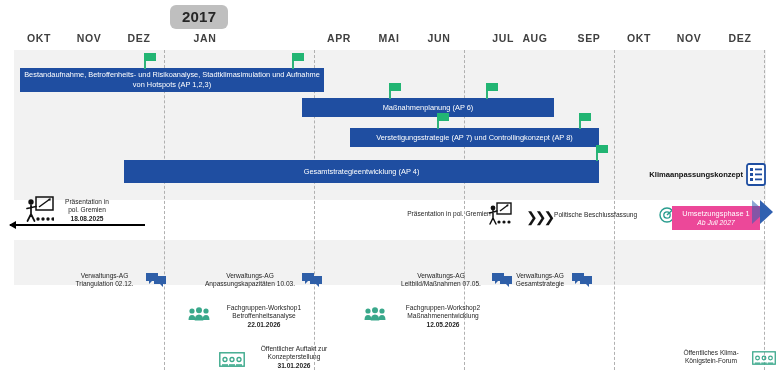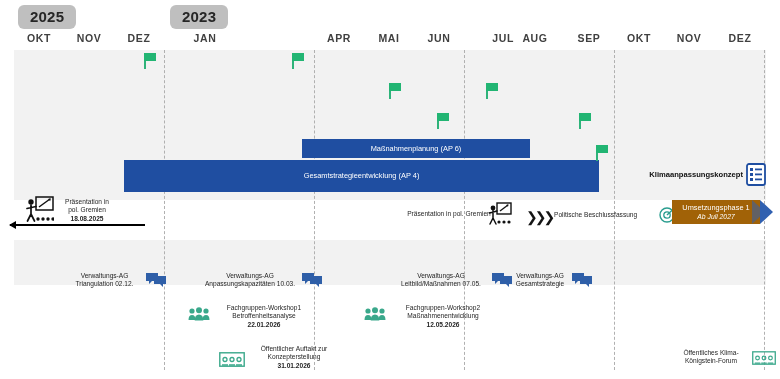--- a/index.html
+++ b/index.html
@@ -136,29 +136,30 @@
     font-weight:700;
     color:#111111;
     text-align:right;
     line-height:10px;
   }
 
   
   .phase {
     position:absolute;
     height:24px;
-    background:#a16207;
+    background:#ec4899;
     color:#fff;
     font-size:7.4px;
     text-align:center;
     display:flex;
     flex-direction:column;
     align-items:center;
     justify-content:center;
     line-height:9.5px;
+    margin-top:6px;
   }
   .phase .sub { font-style:italic; font-size:6.8px; }
   .phase-tip {
     position:absolute;
     width:0; height:0;
     border-top:12px solid transparent;
     border-bottom:12px solid transparent;
     border-left:13px solid #3060b0;
   }
   .phase-tip2 {
@@ -182,22 +183,21 @@
     line-height:10px;
   }
 
   .icon { position:absolute; }
 </style>
 </head>
 <body>
 
 <div id="root">
 
-  <div class="year-badge" style="left:18px; top:5px;">2025</div>
-  <div class="year-badge" style="left:170px; top:5px;">2023</div>
+  <div class="year-badge" style="left:170px; top:5px;">2017</div>
 
   <div class="month-header">
     <div class="month-cell" style="left:0px;   width:50px;">OKT</div>
     <div class="month-cell" style="left:50px;  width:50px;">NOV</div>
     <div class="month-cell" style="left:100px; width:50px;">DEZ</div>
     <div class="month-cell" style="left:166px; width:50px;">JAN</div>
     <div class="month-cell" style="left:212px; width:50px;margin-top:28px;">FEB</div>
     <div class="month-cell" style="left:250px; width:50px;margin-top:40px;">MAR</div>
     <div class="month-cell" style="left:300px; width:50px;">APR</div>
     <div class="month-cell" style="left:350px; width:50px;">MAI</div>
@@ -214,31 +214,33 @@
 
     <div class="plot-white-band" style="top:150px; height:40px;"></div>
     <div class="plot-white-band" style="top:235px; height:85px;"></div>
 
     <div class="vline" style="left:150px;"></div>
     <div class="vline" style="left:300px;"></div>
     <div class="vline" style="left:450px;"></div>
     <div class="vline" style="left:600px;"></div>
     <div class="vline" style="left:750px;"></div>
 
+    <div class="bar tall" style="left:6px; top:18px; width:304px; height:24px;">Bestandaufnahme, Betroffenheits- und Risikoanalyse, Stadtklimasimulation und Aufnahme von Hotspots (AP 1,2,3)</div>
     <div class="flag" style="left:130px; top:3px; height:16px;"></div>
     <div class="flag" style="left:278px; top:3px; height:16px;"></div>
 
-    <div class="bar" style="left:288px; top:48px; width:228px; height:19px;margin-top:41px;">Maßnahmenplanung (AP 6)</div>
+    <div class="bar" style="left:288px; top:48px; width:252px; height:19px;">Maßnahmenplanung (AP 6)</div>
     <div class="flag" style="left:375px; top:33px; height:16px;"></div>
     <div class="flag" style="left:472px; top:33px; height:16px;"></div>
 
+    <div class="bar" style="left:336px; top:78px; width:249px; height:19px;">Verstetigungsstrategie (AP 7) und Controllingkonzept (AP 8)</div>
     <div class="flag" style="left:423px; top:63px; height:16px;"></div>
     <div class="flag" style="left:565px; top:63px; height:16px;"></div>
 
-    <div class="bar" style="left:110px; top:110px; width:475px; height:32px;text-align:center;">Gesamtstrategieentwicklung (AP 4)</div>
+    <div class="bar" style="left:110px; top:110px; width:475px; height:23px;text-align:center;">Gesamtstrategieentwicklung (AP 4)</div>
     <div class="flag" style="left:582px; top:95px; height:16px;"></div>
 
 
     <div class="anno" style="left:370px; top:160px; width:130px;">Präsentation in pol. Gremien</div>
 
     <svg class="icon" style="left:472px; top:152px;" width="26" height="24" viewBox="0 0 26 24">
       <rect x="11" y="1" width="14" height="11" fill="none" stroke="#111" stroke-width="1.4"></rect>
       <path d="M14 9 L22 3" stroke="#111" stroke-width="1.3" fill="none"></path>
       <path d="M20 3 L22.5 2.3 L22 4.8 Z" fill="#111"></path>
       <circle cx="7" cy="6" r="2.4" fill="#111"></circle>

